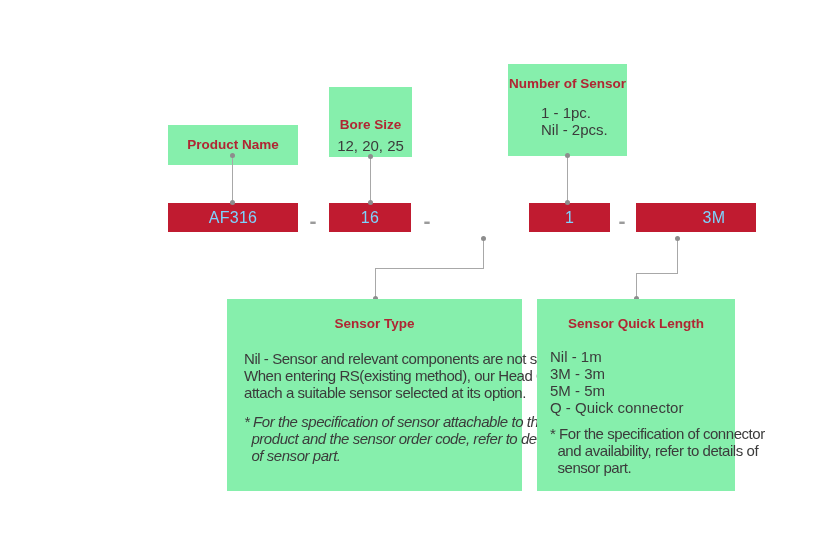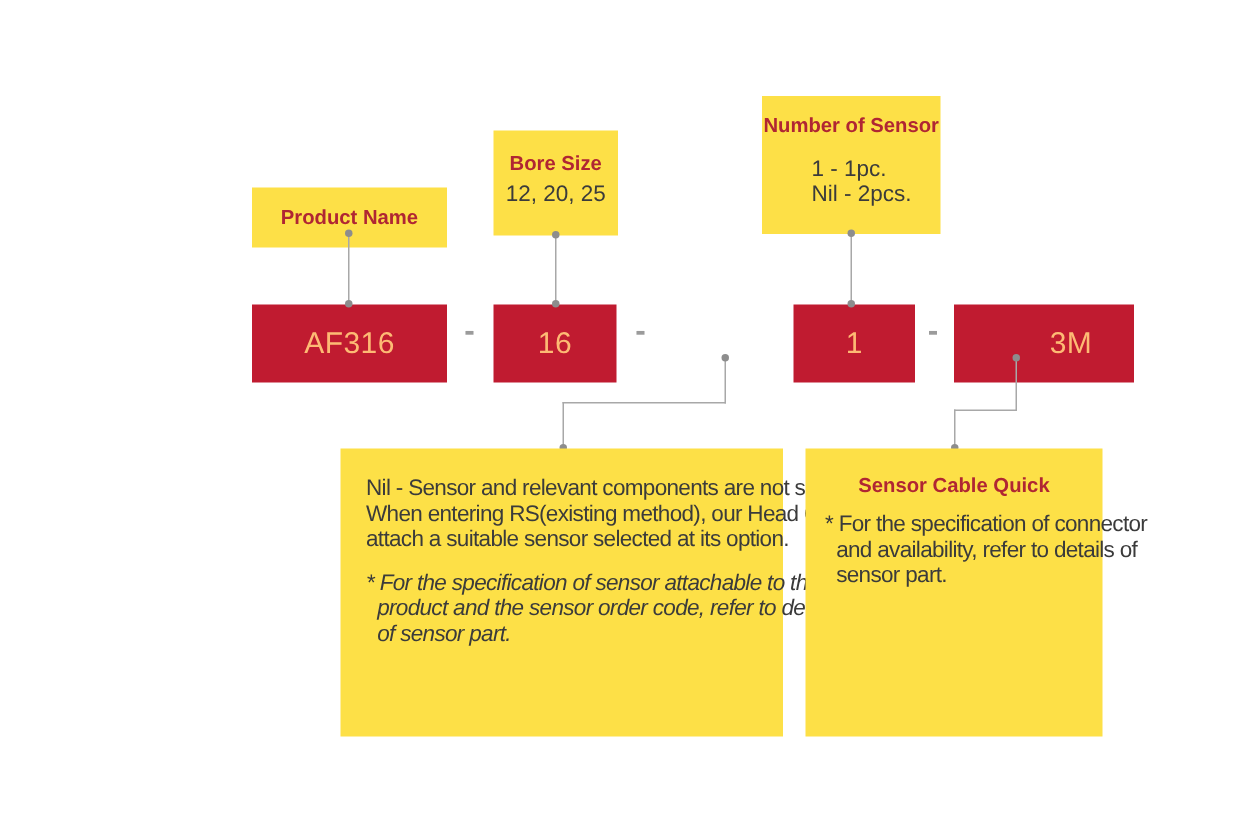--- a/index.html
+++ b/index.html
@@ -7,21 +7,21 @@
     position: relative;
     width: 823px; height: 546px;
     background: #ffffff;
     font-family: "Liberation Sans", sans-serif;
     overflow: hidden;
   }
 
   
   .callout {
     position: absolute;
-    background: #fde047;
+    background: #86efac;
     color: #3b3b3b;
     box-sizing: border-box;
   }
   .callout-title {
     color: #b02633;
     font-weight: 700;
     font-size: 13.5px;
     text-align: center;
     line-height: 16px;
   }
@@ -31,44 +31,44 @@
     color: #3b3b3b;
   }
   .para {
     white-space: pre;
     letter-spacing: -0.45px;
   }
 
   #product-name-box { left: 168px; top: 125px; width: 130px; height: 40px;
     display: flex; align-items: center; justify-content: center; }
   #bore-size-box { left: 329px; top: 87px; width: 83px; height: 70px; }
-  #bore-size-box .callout-title { margin-top: 14px; }
+  #bore-size-box .callout-title { margin-top: 30px; }
   #bore-size-values { text-align: center; margin-top: 4px; }
 
   #number-of-sensor-box { left: 508px; top: 64px; width: 119px; height: 92px; }
   #number-of-sensor-box .callout-title { margin-top: 12px; }
   #nos-options { margin: 12px 0 0 33px; }
 
   #sensor-type-box { left: 227px; top: 299px; width: 295px; height: 192px; }
   #sensor-type-box .callout-title { margin-top: 17px; }
   #st-desc { margin: 18px 0 12px 17px; }
   #st-note { margin: 5px 0 0 17px; font-style: italic; }
 
   #sensor-cable-box { left: 537px; top: 299px; width: 198px; height: 192px; }
   #sensor-cable-box .callout-title { margin-top: 17px; }
   #scl-options { margin: 16px 0 0 13px; }
   #scl-note { margin: 9px 0 0 13px; }
 
   
   .code-box {
     position: absolute;
-    top: 203px; height: 52px;
+    top: 203px; height: 29px;
     background: #c01b30;
-    color: #fdba74;
-    font-size: 20px;
+    color: #7dd3fc;
+    font-size: 16px;
     letter-spacing: 0.3px;
     display: flex; align-items: center; justify-content: center;
   }
   #code-af316 { left: 168px; width: 130px; }
   #code-16    { left: 329px; width: 82px; }
   #code-rs    { left: 443px; width: 81px; }
   #code-1     { left: 529px; width: 81px; }
   #code-3m    { left: 636px; width: 84px; padding-left: 36px; }
 
   .code-sep {
@@ -138,28 +138,35 @@
   <div class="dot" style="left:481px; top:236px;"></div>
   <div class="dot" style="left:373px; top:296px;"></div>
 
   <div class="cline vline" style="left:677px; top:238px; height:36px;"></div>
   <div class="cline hline" style="left:636px; top:273px; width:42px;"></div>
   <div class="cline vline" style="left:636px; top:273px; height:26px;"></div>
   <div class="dot" style="left:675px; top:236px;"></div>
   <div class="dot" style="left:634px; top:296px;"></div>
 
   <div class="callout" id="sensor-type-box">
+    <div class="callout-title">Sensor Type</div>
     <div class="body-text para" id="st-desc">Nil - Sensor and relevant components are not supplied.
 When entering RS(existing method), our Head Office will
 attach a suitable sensor selected at its option.</div>
     <div class="body-text para" id="st-note">* For the specification of sensor attachable to the
   product and the sensor order code, refer to details
   of sensor part.</div>
   </div>
 
   <div class="callout" id="sensor-cable-box">
-    <div class="callout-title">Sensor Cable Quick</div>
+    <div class="callout-title">Sensor Quick Length</div>
+    <div class="body-text" id="scl-options">
+      <div>Nil - 1m</div>
+      <div>3M - 3m</div>
+      <div>5M - 5m</div>
+      <div>Q - Quick connector</div>
+    </div>
     <div class="body-text para" id="scl-note">* For the specification of connector
   and availability, refer to details of
   sensor part.</div>
   </div>
 
 </div>
 
 </body></html>

